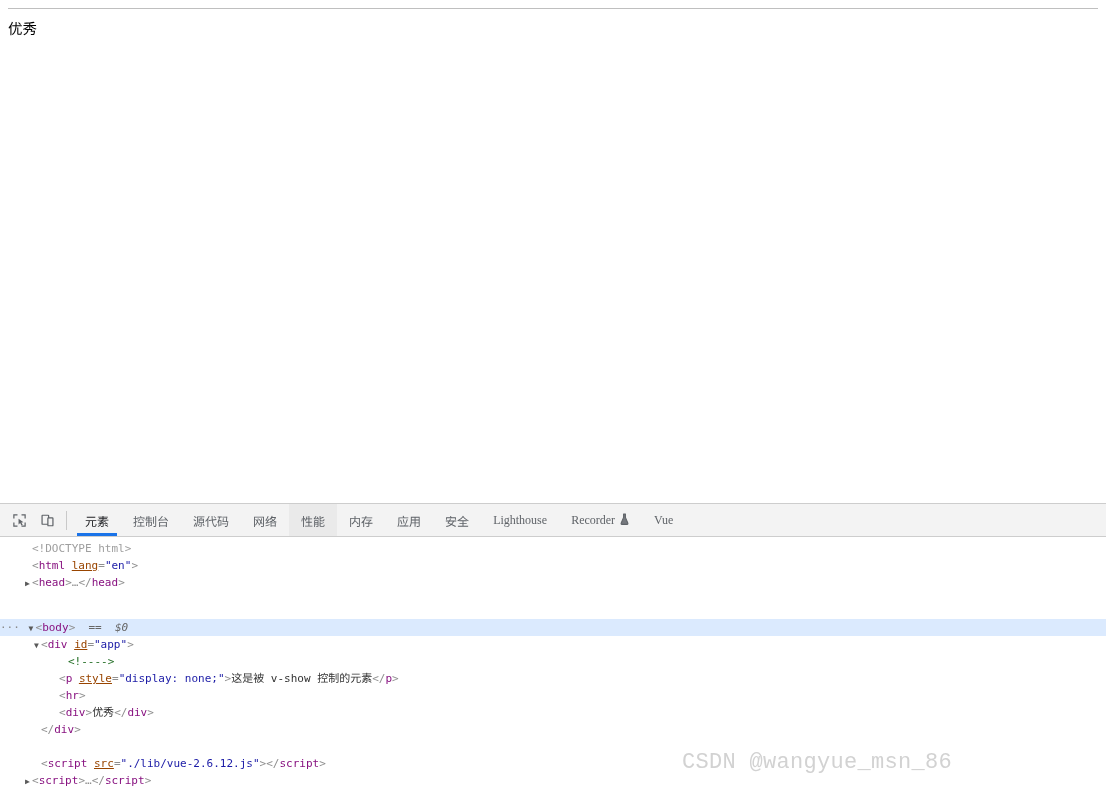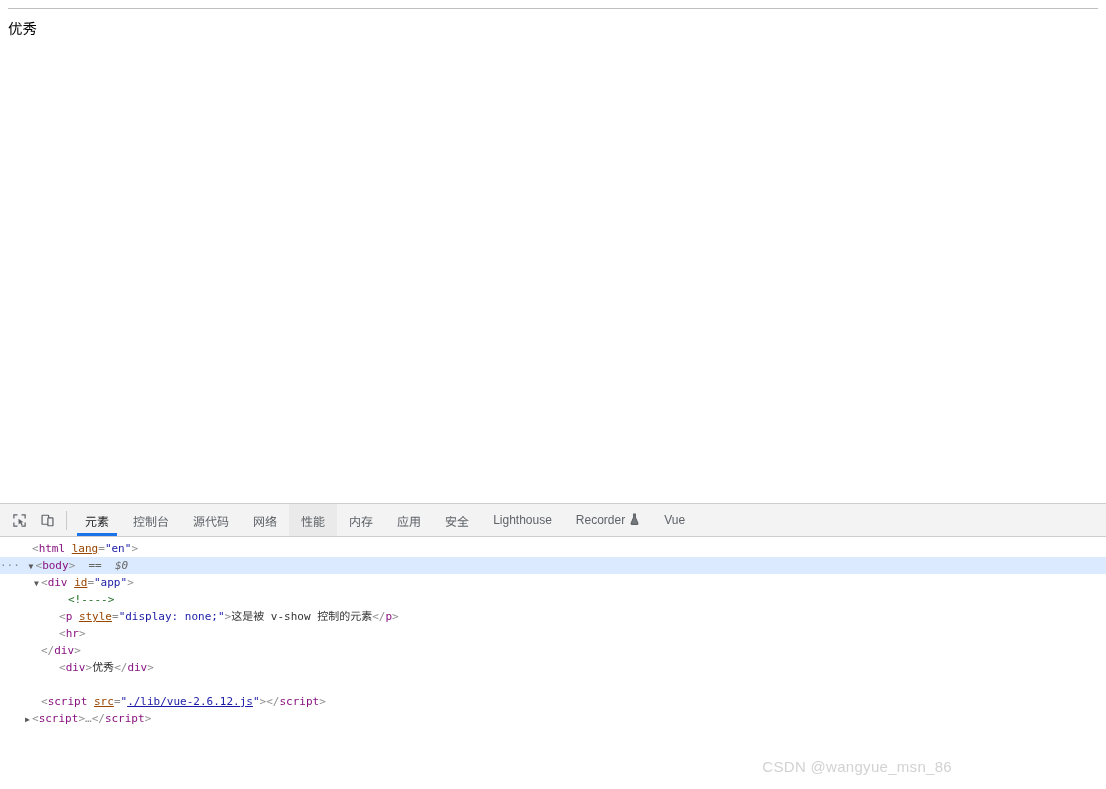--- a/index.html
+++ b/index.html
@@ -97,21 +97,21 @@
     display: flex;
     align-items: center;
     justify-content: center;
     padding: 0 12px;
     font-size: 12px;
     color: #5f6368;
     cursor: pointer;
     position: relative;
     white-space: nowrap;
     gap: 4px;
-    font-family: Liberation Sans, sans-serif;
+    font-family: Liberation Serif, serif;
   }
   .dt-tab.cjk { font-family: "DejaVu Sans", "Liberation Sans", sans-serif; }
   .dt-tab.selected {
     color: #202124;
   }
   .dt-tab.selected::after {
     content: "";
     position: absolute;
     left: 4px; right: 4px;
     bottom: 0;
@@ -135,20 +135,21 @@
     color: #333;
   }
   .dom-row {
     white-space: pre;
     padding-left: 0;
     height: 17px;
     position: relative;
   }
   .dom-row.selected {
     background: #dbeafe;
+    margin-top: 28px;
   }
   .dom-row .ind { display: inline-block; }
   .badge-dots {
     color: #8a8a8a;
     font-size: 11px;
     letter-spacing: 0px;
   }
   .tri {
     display: inline-block;
     width: 9px;
@@ -156,35 +157,35 @@
     font-size: 8px;
     text-align: center;
     cursor: pointer;
   }
 
   
   .punct   { color: #8f8f8f; }
   .tag     { color: #881280; }
   .attr-n  { color: #994500; text-decoration: underline; }
   .attr-v  { color: #1a1aa6; }
-  .attr-v.link { text-decoration: underline; cursor: pointer; }
+  .attr-v.link { cursor: pointer; }
   .comment { color: #236e25; }
   .doctype { color: #9e9e9e; }
   .txt     { color: #333333; }
   .eq0     { color: #666666; font-style: italic; }
   .collapsed-dots { color: #8f8f8f; }
 
   
   .watermark {
     position: absolute;
     right: 18px;
     bottom: 14px;
-    font-size: 15px;
+    font-size: 22px;
     color: #d2d2d2;
-    font-family: Liberation Sans, sans-serif;
+    font-family: Liberation Mono, monospace;
     letter-spacing: 0.3px;
     pointer-events: none;
     user-select: none;
     white-space: nowrap;
   }
 </style>
 </head>
 <body>
 
 <div id="screen">
@@ -246,28 +247,30 @@
                 <path d="M4.2 1h2.6M4.6 1v3.4L2.1 10.2a0.8 0.8 0 0 0 0.72 1.15h5.36a0.8 0.8 0 0 0 0.72-1.15L6.4 4.4V1" stroke="#5f6368" stroke-width="1.1" fill="#5f6368" fill-opacity="0.85" stroke-linejoin="round"></path>
               </svg></span>
           </div>
           <div class="dt-tab">
             <span>Vue</span>
           </div>
         </div>
     </div>
 
     <div class="dom-tree">
+        <div class="dom-row"><span class="ind" style="width: 23px;"></span><span class="tri"> </span><span class="doctype">&lt;!DOCTYPE html&gt;</span></div>
         <div class="dom-row"><span class="ind" style="width: 23px;"></span><span class="tri"> </span><span class="punct">&lt;</span><span class="tag">html</span><span class="punct"> </span><span class="attr-n">lang</span><span class="punct">=</span><span class="attr-v">"en"</span><span class="punct">&gt;</span></div>
+        <div class="dom-row"><span class="ind" style="width: 23px;"></span><span class="tri">▶</span><span class="punct">&lt;</span><span class="tag">head</span><span class="punct">&gt;</span><span class="collapsed-dots">…</span><span class="punct">&lt;/</span><span class="tag">head</span><span class="punct">&gt;</span></div>
         <div class="dom-row selected"><span class="badge-dots">··· </span><span class="ind"></span><span class="tri">▼</span><span class="punct">&lt;</span><span class="tag">body</span><span class="punct">&gt;</span><span class="eq0">  ==  $0</span></div>
         <div class="dom-row"><span class="ind" style="width: 32px;"></span><span class="tri">▼</span><span class="punct">&lt;</span><span class="tag">div</span><span class="punct"> </span><span class="attr-n">id</span><span class="punct">=</span><span class="attr-v">"app"</span><span class="punct">&gt;</span></div>
         <div class="dom-row"><span class="ind" style="width: 59px;"></span><span class="tri"> </span><span class="comment">&lt;!----&gt;</span></div>
         <div class="dom-row"><span class="ind" style="width: 50px;"></span><span class="tri"> </span><span class="punct">&lt;</span><span class="tag">p</span><span class="punct"> </span><span class="attr-n">style</span><span class="punct">=</span><span class="attr-v">"display: none;"</span><span class="punct">&gt;</span><span class="txt">这是被 v-show 控制的元素</span><span class="punct">&lt;/</span><span class="tag">p</span><span class="punct">&gt;</span></div>
         <div class="dom-row"><span class="ind" style="width: 50px;"></span><span class="tri"> </span><span class="punct">&lt;</span><span class="tag">hr</span><span class="punct">&gt;</span></div>
+        <div class="dom-row"><span class="ind" style="width: 50px;"></span><span class="tri"> </span><span class="punct">&lt;</span><span class="tag">div</span><span class="punct">&gt;</span><span class="txt">优秀</span><span class="punct">&lt;/</span><span class="tag">div</span><span class="punct">&gt;</span></div>
         <div class="dom-row"><span class="ind" style="width: 32px;"></span><span class="tri"> </span><span class="punct">&lt;/</span><span class="tag">div</span><span class="punct">&gt;</span></div>
-        <div class="dom-row"><span class="ind" style="width: 50px;"></span><span class="tri"> </span><span class="punct">&lt;</span><span class="tag">div</span><span class="punct">&gt;</span><span class="txt">优秀</span><span class="punct">&lt;/</span><span class="tag">div</span><span class="punct">&gt;</span></div>
         <div class="dom-row"><span class="ind" style="width: 32px;"></span><span class="tri"> </span></div>
         <div class="dom-row"><span class="ind" style="width: 32px;"></span><span class="tri"> </span><span class="punct">&lt;</span><span class="tag">script</span><span class="punct"> </span><span class="attr-n">src</span><span class="punct">=</span><span class="attr-v">"</span><span class="attr-v link">./lib/vue-2.6.12.js</span><span class="attr-v">"</span><span class="punct">&gt;</span><span class="punct">&lt;/</span><span class="tag">script</span><span class="punct">&gt;</span></div>
         <div class="dom-row"><span class="ind" style="width: 23px;"></span><span class="tri">▶</span><span class="punct">&lt;</span><span class="tag">script</span><span class="punct">&gt;</span><span class="collapsed-dots">…</span><span class="punct">&lt;/</span><span class="tag">script</span><span class="punct">&gt;</span></div>
       </div>
 
   </div>
 
   <div class="watermark">CSDN @wangyue_msn_86</div>
 </div>
 

